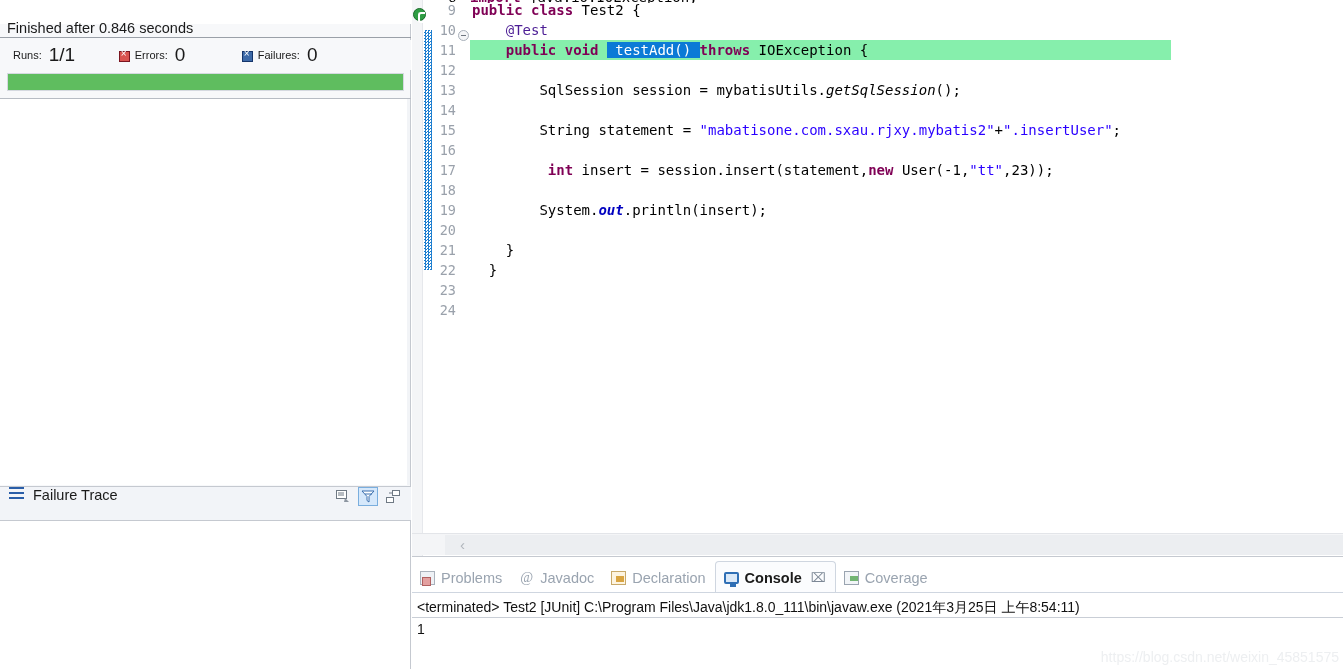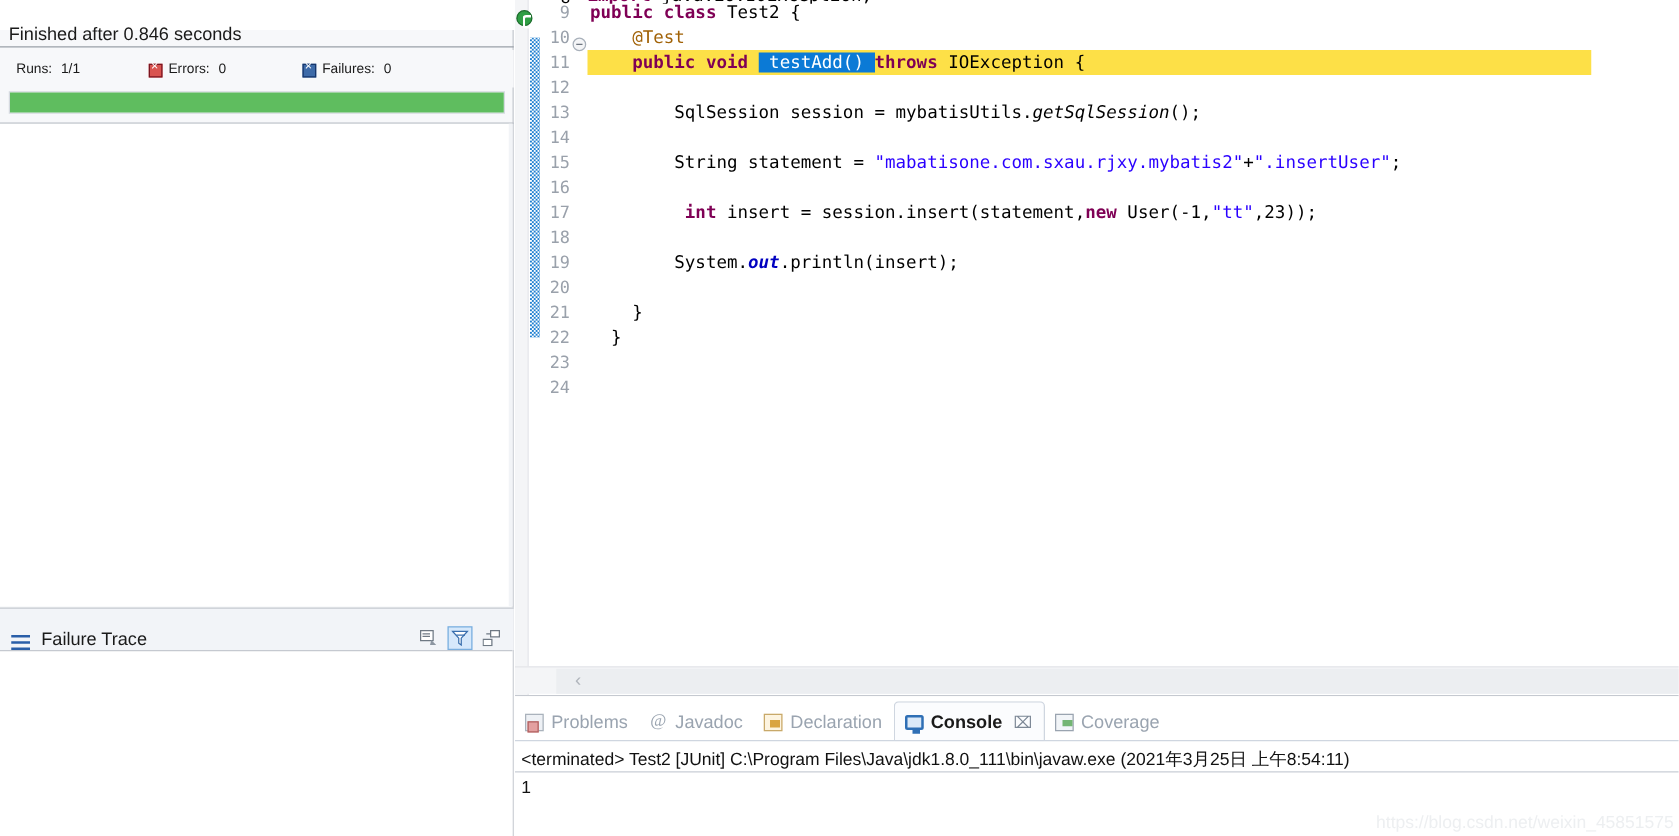--- a/index.html
+++ b/index.html
@@ -40,21 +40,21 @@
     display: flex; align-items: center;
     padding-left: 13px;
     background: #f7f8fa;
   }
   .counter-label {
     font-size: 11px; color: #1a1a1a; white-space: nowrap;
   }
   .counter-val {
     display: inline-block;
     min-width: 50px;
-    font-size: 11px; color: #1a1a1a;
+    font-size: 19px; color: #1a1a1a;
     padding-left: 7px;
   }
   .mini-icon {
     width: 11px; height: 11px;
     display: inline-block;
     margin-right: 5px;
     position: relative; top: 1px;
     border: 1px solid #7a1520;
     background: #d9534f;
   }
@@ -92,21 +92,21 @@
     width: 3px; height: 386px;
     background: #f2f4f7;
   }
 
   
   #failure-trace-header {
     position: absolute; left: 0; top: 462px;
     width: 411px; height: 34px;
     background: #f2f4f8;
     border-top: 1px solid #c5c9d0;
-    display: flex; align-items: flex-end;
+    display: flex; align-items: flex-start;
   }
   #ft-menu-icon {
     margin-left: 9px; width: 15px; height: 12px;
     display: flex; flex-direction: column; justify-content: space-between;
   }
   #ft-menu-icon span { display:block; height: 2px; background: #2a5ea8; }
   #failure-trace-title {
     margin-left: 9px;
     font-size: 14.5px; color: #1a1a1a; white-space: nowrap;
   }
@@ -184,24 +184,24 @@
     position: absolute; left: 58px; top: 0;
     width: 873px; height: 556px;
     font-family: "DejaVu Sans Mono", monospace;
     font-size: 14px;
   }
   .cline {
     height: 20px; line-height: 20px;
     white-space: pre;
     padding-left: 2px;
   }
-  .cline.hl { background: #fde047; width: 803px; }
+  .cline.hl { background: #86efac; width: 701px; }
   .kw  { color: #7f0055; font-weight: bold; }
   .str { color: #2a00ff; }
-  .ann { color: #a16207; margin-top: 20px; }
+  .ann { color: #4c1d95; margin-top: 20px; }
   .plain { color: #000000; }
   .mth { color: #000000; font-style: italic; }
   .fld { color: #0000c0; font-weight: bold; font-style: italic; }
   .sel { background: #0b7ad6; color: #ffffff; }
   #line8-clip {
     position: absolute; left: 58px; top: -11px;
     height: 14px; overflow: hidden;
     font-family: "DejaVu Sans Mono", monospace;
     font-size: 14px; white-space: pre;
   }

